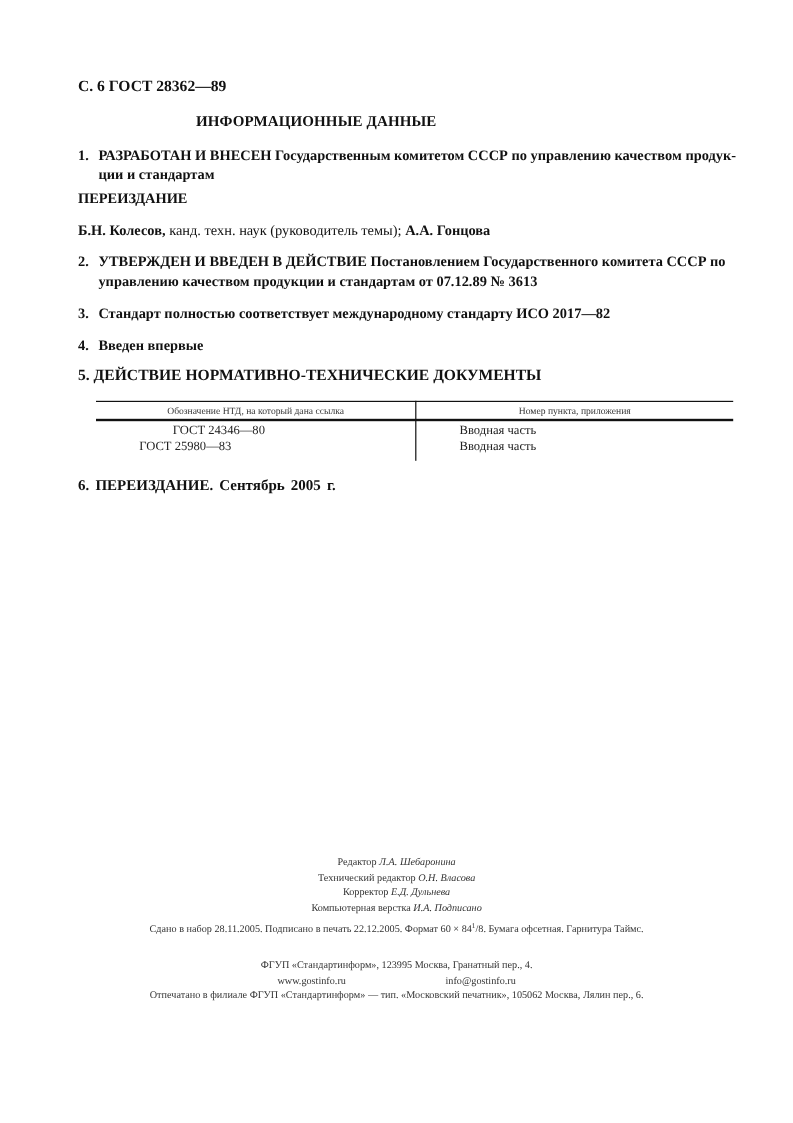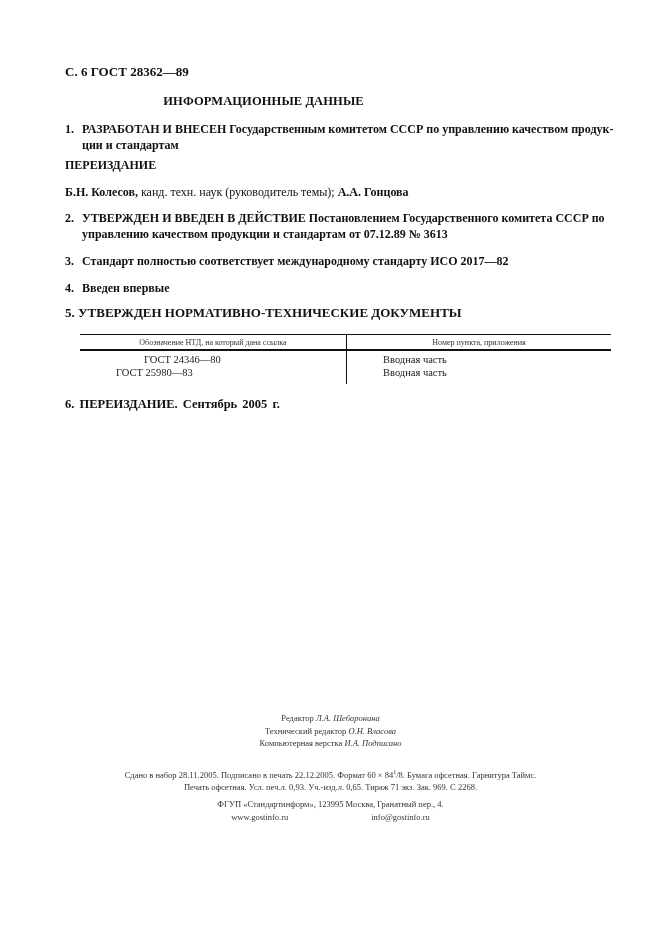--- a/index.html
+++ b/index.html
@@ -79,21 +79,21 @@
   <span class="text" style="white-space:nowrap">Стандарт полностью соответствует международному стандарту ИСО 2017—82</span>
 </div>
 
 <div class="abs item item-4">
   <span class="num">4.</span>
   <span class="text" style="white-space:nowrap">Введен впервые</span>
 </div>
 
 <div class="abs item-5">
   <span class="num">5.</span>
-  <span>УТВЕРЖДЕН НОРМАТИВНО-ТЕХНИЧЕСКИЕ ДОКУМЕНТЫ</span>
+  <span>ДЕЙСТВИЕ НОРМАТИВНО-ТЕХНИЧЕСКИЕ ДОКУМЕНТЫ</span>
 </div>
 
 <div class="table">
   <div class="top-line"></div>
   <div class="head-line"></div>
   <div class="vline"></div>
   <div class="th th-1">Обозначение НТД, на который дана ссылка</div>
   <div class="th th-2">Номер пункта, приложения</div>
   <div class="cell" style="left:36px; top:20px;margin-left:28px;">ГОСТ 24346—80</div>
   <div class="cell" style="left:303px; top:20px;">Вводная часть</div>
@@ -102,26 +102,27 @@
 </div>
 
 <div class="abs item-6">
   <span>6.</span>
   <span>ПЕРЕИЗДАНИЕ. Сентябрь 2005 г.</span>
 </div>
 
 <div class="abs imprint staff">
   <div><span>Редактор</span> <i>Л.А. Шебаронина</i></div>
   <div><span>Технический редактор</span> <i>О.Н. Власова</i></div>
+  <div><span>Корректор</span> <i>Е.Д. Дульнева</i></div>
   <div><span>Компьютерная верстка</span> <i>И.А. Подписано</i></div>
 </div>
 
 <div class="abs imprint print-info">
   <div><span>Сдано в набор 28.11.2005. Подписано в печать 22.12.2005. Формат 60 × 84</span><sup style="font-size:6px">1</sup><span>/8. Бумага офсетная. Гарнитура Таймс.</span></div>
-  <div>Печать офсетная. Усл. печ.л. 0,93. Уч.-изд.л. 0,65.  Тираж  71 экз. Зак. 969. С 2268.</div>
 </div>
 
 <div class="abs imprint publisher">
   <div>ФГУП «Стандартинформ», 123995 Москва, Гранатный пер., 4.</div>
   <div class="links">
     <span>www.gostinfo.ru</span><span>info@gostinfo.ru</span>
   </div>
+  <div>Отпечатано в филиале ФГУП «Стандартинформ» — тип. «Московский печатник», 105062 Москва, Лялин пер., 6.</div>
 </div>
 
 </body></html>

